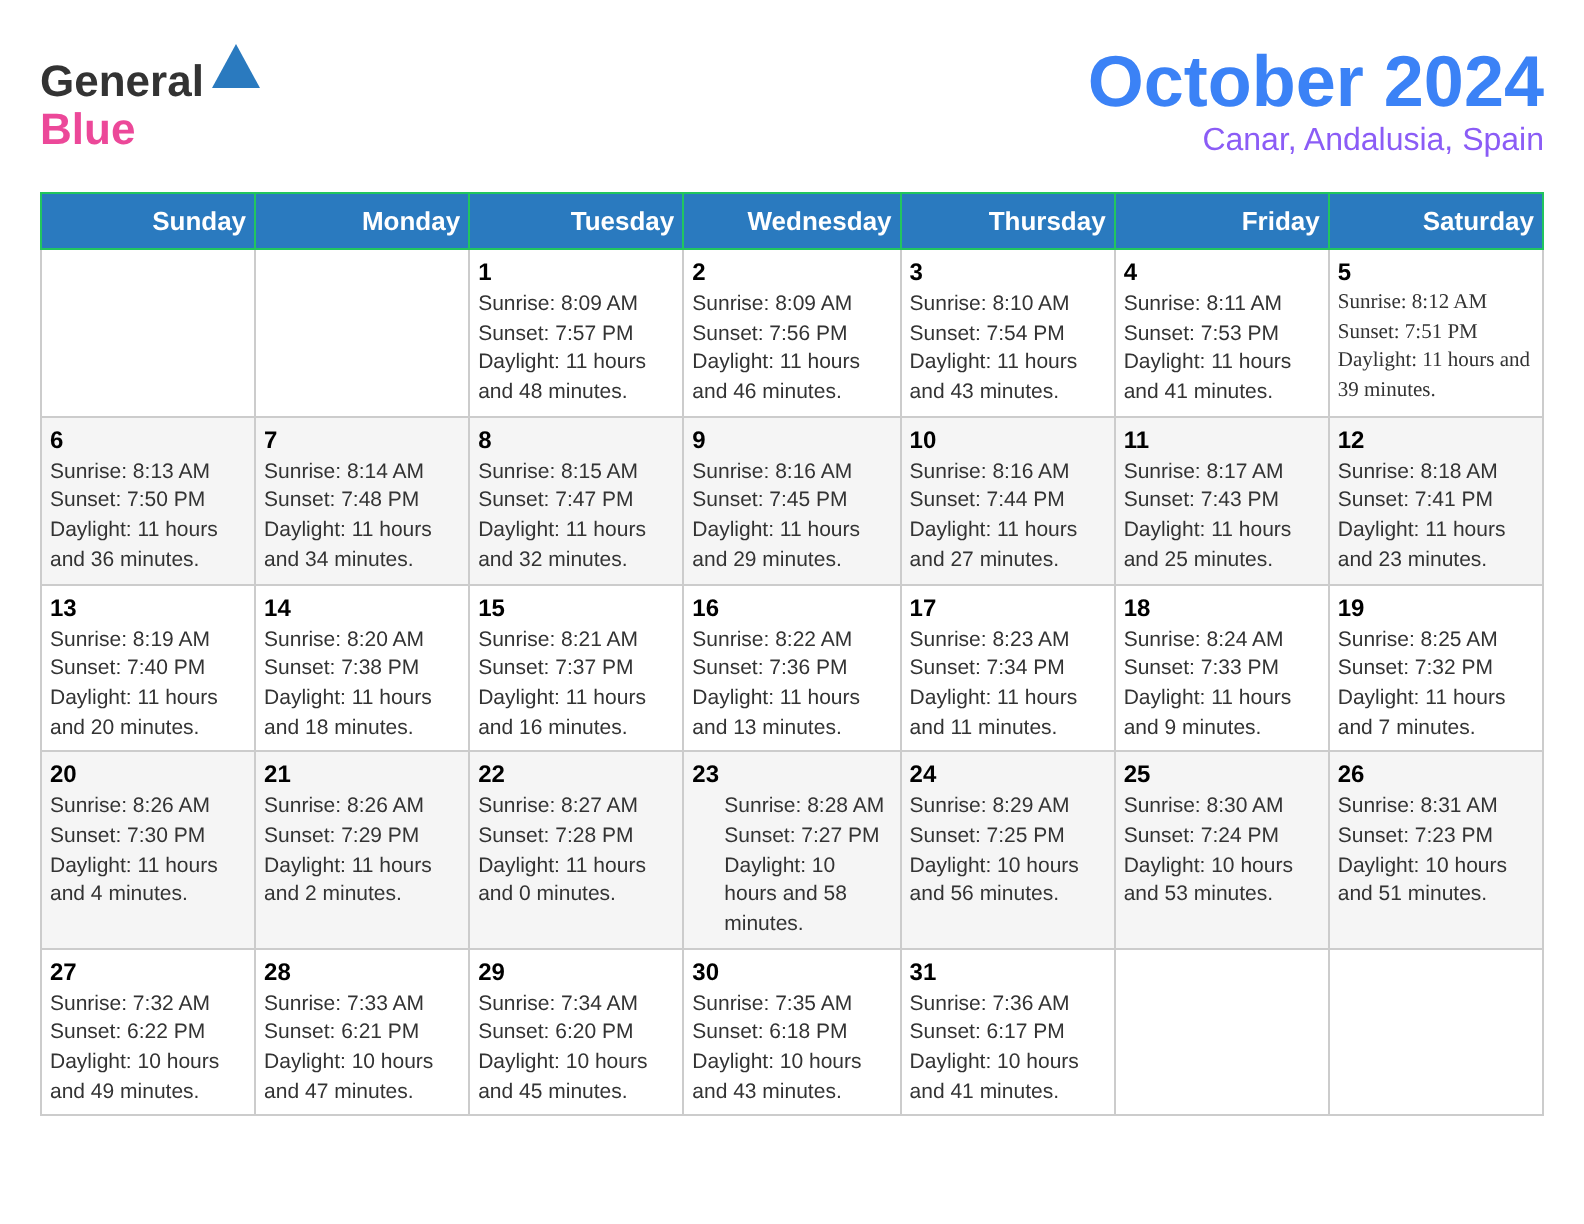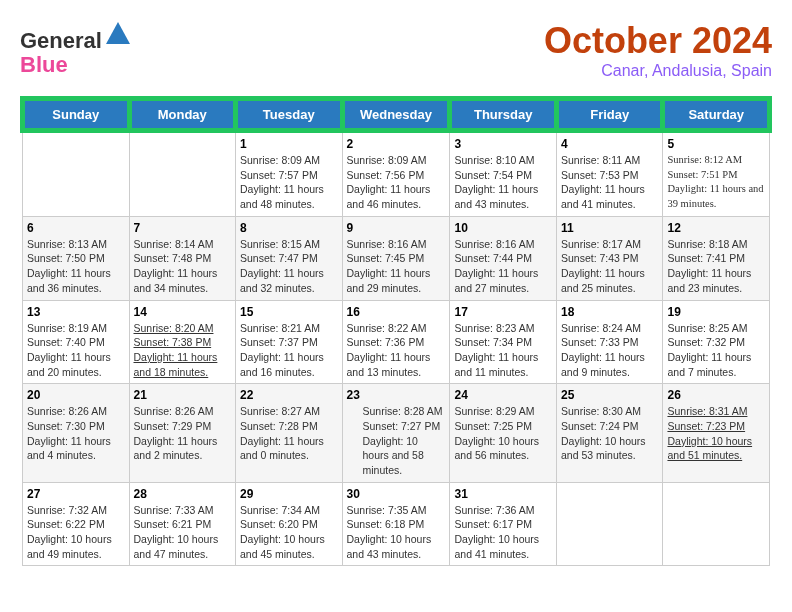--- a/index.html
+++ b/index.html
@@ -31,38 +31,38 @@
       width: 28px;
       height: 28px;
       margin-left: 2px;
     }
     .title-block {
       text-align: right;
     }
     .month-title {
       font-size: 36px;
       font-weight: bold;
-      color: #c2410c;
+      color: #3b82f6;
     }
     .location {
       font-size: 16px;
       color: #8b5cf6;
     }
     table {
       width: 100%;
       border-collapse: collapse;
       font-size: 11px;
     }
     thead tr th {
       background-color: #2a7abf;
       color: #fff;
       padding: 6px 4px;
-      text-align: center;
+      text-align: right;
       font-size: 13px;
-      border: 5px solid #22c55e;
+      border: 1px solid #22c55e;
     }
     tbody tr td {
       border: 1px solid #ccc;
       vertical-align: top;
       padding: 4px;
       min-width: 100px;
       height: 80px;
       background: #fff;
     }
     tbody tr:nth-child(even) td {
@@ -196,21 +196,21 @@
       </tr>
       <tr>
         <td>
           <span class="day-number">13</span>
           <div class="day-info" style="white-space: pre-line;">Sunrise: 8:19 AM
 Sunset: 7:40 PM
 Daylight: 11 hours and 20 minutes.</div>
         </td>
         <td>
           <span class="day-number">14</span>
-          <div class="day-info" style="white-space: pre-line; text-decoration: underline;">Sunrise: 8:20 AM
+          <div class="day-info" style="white-space: pre-line;">Sunrise: 8:20 AM
 Sunset: 7:38 PM
 Daylight: 11 hours and 18 minutes.</div>
         </td>
         <td>
           <span class="day-number">15</span>
           <div class="day-info" style="white-space: pre-line;">Sunrise: 8:21 AM
 Sunset: 7:37 PM
 Daylight: 11 hours and 16 minutes.</div>
         </td>
         <td>
@@ -270,21 +270,21 @@
 Daylight: 10 hours and 56 minutes.</div>
         </td>
         <td>
           <span class="day-number">25</span>
           <div class="day-info" style="white-space: pre-line;">Sunrise: 8:30 AM
 Sunset: 7:24 PM
 Daylight: 10 hours and 53 minutes.</div>
         </td>
         <td>
           <span class="day-number">26</span>
-          <div class="day-info" style="white-space: pre-line; text-decoration: underline;">Sunrise: 8:31 AM
+          <div class="day-info" style="white-space: pre-line;">Sunrise: 8:31 AM
 Sunset: 7:23 PM
 Daylight: 10 hours and 51 minutes.</div>
         </td>
       </tr>
       <tr>
         <td>
           <span class="day-number">27</span>
           <div class="day-info" style="white-space: pre-line;">Sunrise: 7:32 AM
 Sunset: 6:22 PM
 Daylight: 10 hours and 49 minutes.</div>

